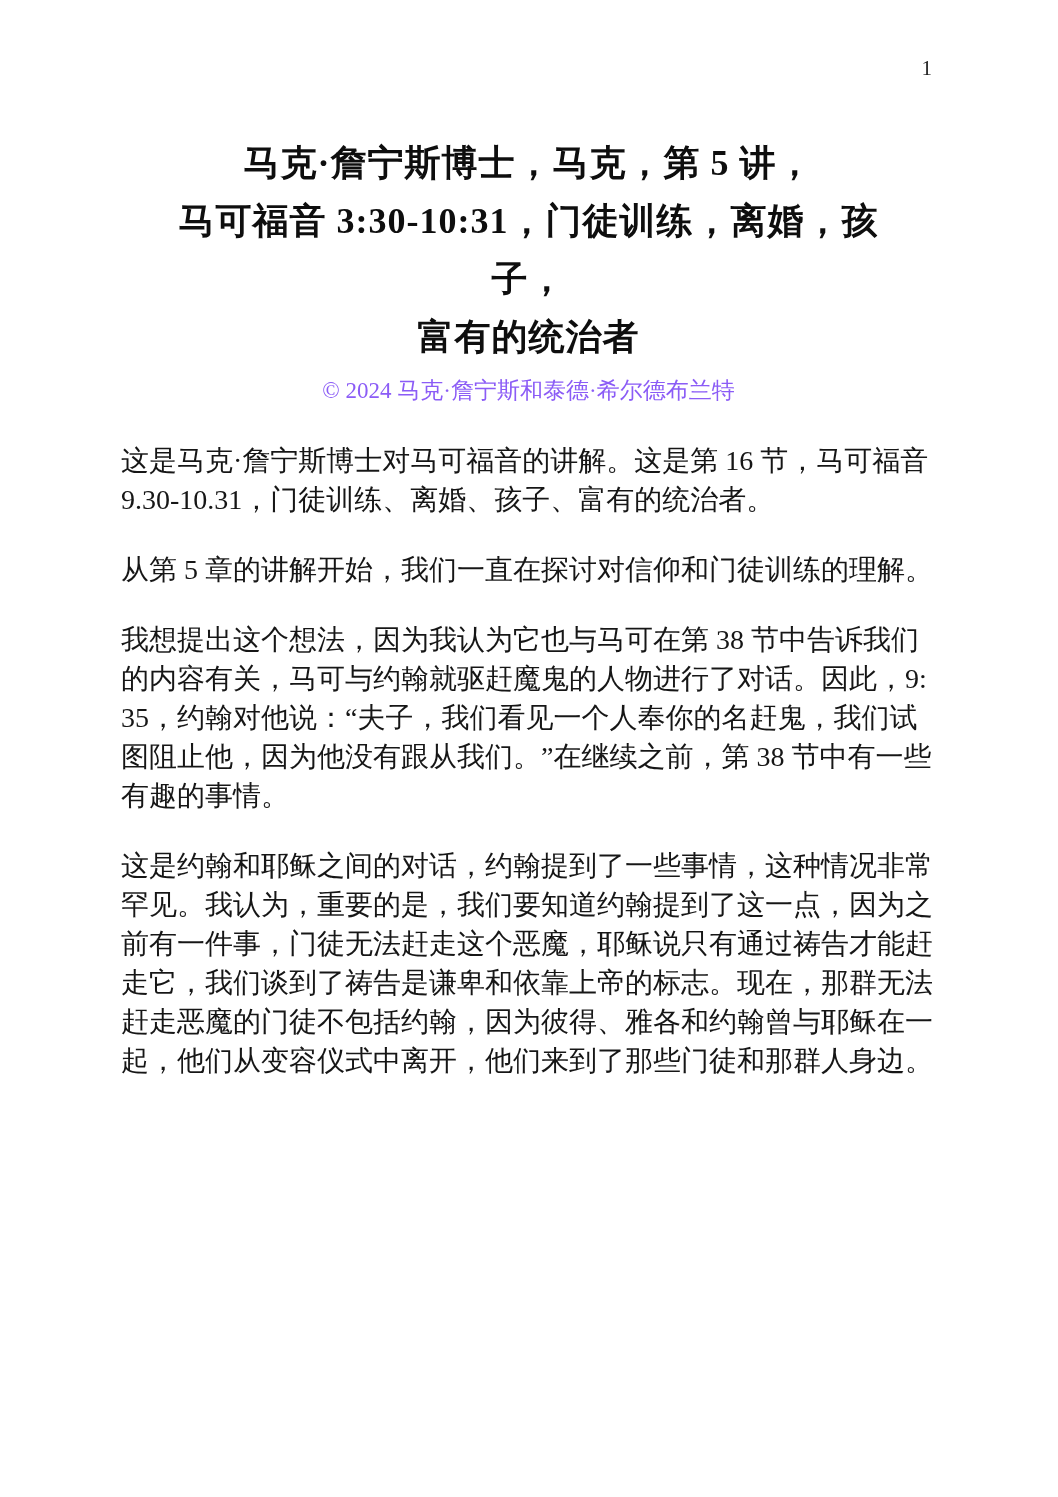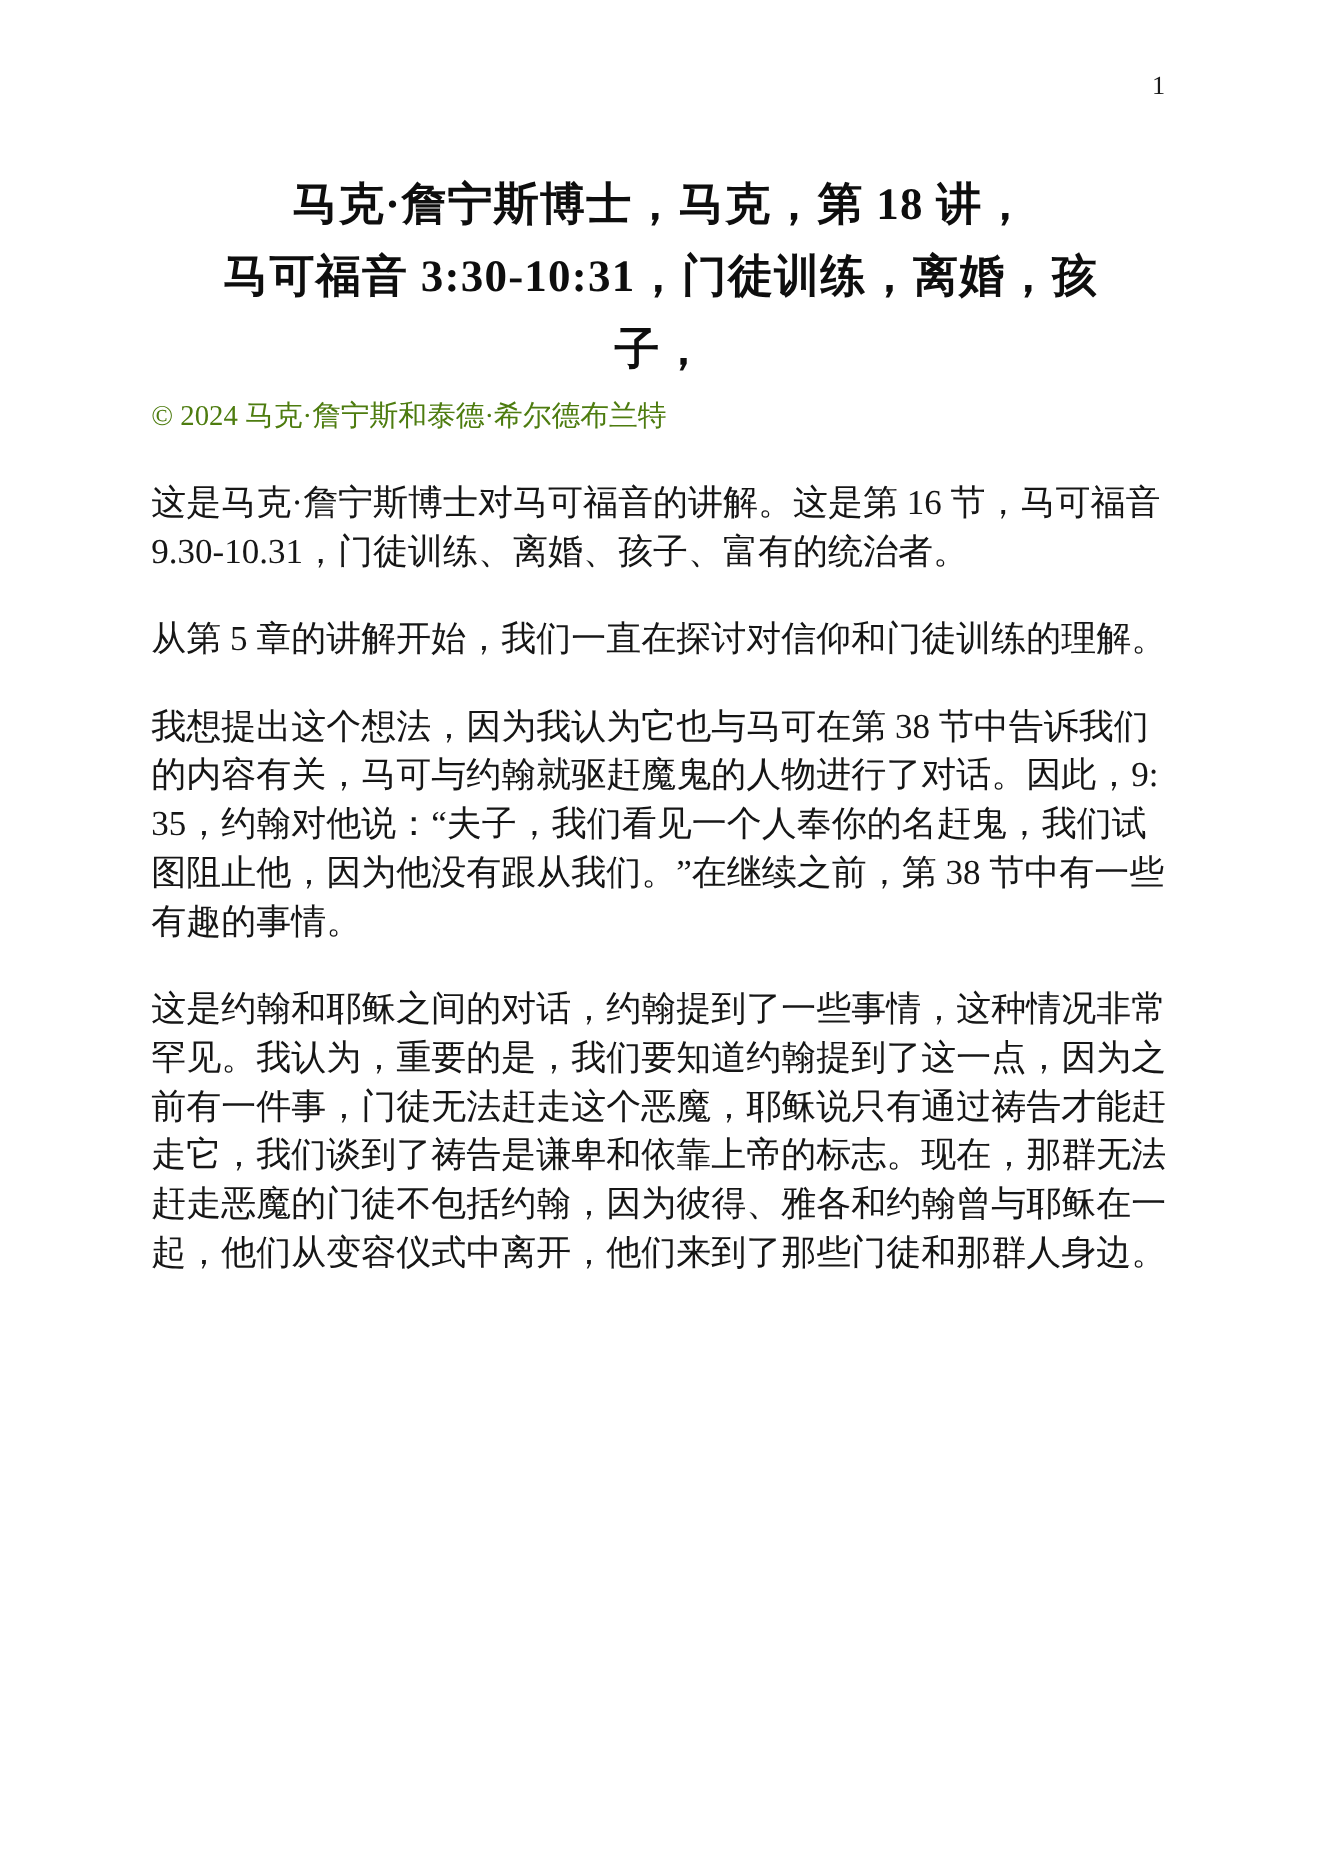--- a/index.html
+++ b/index.html
@@ -34,24 +34,24 @@
     line-height: 58px;
     text-align: center;
     letter-spacing: 1px;
     color: #0e0e0e;
   }
   .title-line {
     display: block;
   }
   .copyright {
     margin-top: 1px;
-    text-align: left;
+    text-align: center;
     font-size: 23px;
     line-height: 47px;
-    color: #4d7c0f;
+    color: #8b5cf6;
   }
   .doc-body {
     margin-top: 27px;
   }
   .doc-body p {
     margin: 0 0 31px 0;
     font-size: 28px;
     line-height: 39px;
     text-align: left;
     word-break: break-all;
@@ -61,23 +61,24 @@
 </style>
 </head>
 <body>
 
 <div class="page">
 
   <div class="page-number">1</div>
 
   <header>
     <h1 class="doc-title">
-      <span class="title-line">马克·詹宁斯博士，马克，第 18 讲，</span>
+      <span class="title-line">马克·詹宁斯博士，马克，第 5 讲，</span>
       <span class="title-line">马可福音 3:30-10:31，门徒训练，离婚，孩</span>
       <span class="title-line">子，</span>
+      <span class="title-line">富有的统治者</span>
     </h1>
     <div class="copyright">© 2024 马克·詹宁斯和泰德·希尔德布兰特</div>
   </header>
 
   <main class="doc-body">
     <p>这是马克·詹宁斯博士对马可福音的讲解。这是第 16 节，马可福音 9.30-10.31，门徒训练、离婚、孩子、富有的统治者。</p>
     <p>从第 5 章的讲解开始，我们一直在探讨对信仰和门徒训练的理解。</p>
     <p>我想提出这个想法，因为我认为它也与马可在第 38 节中告诉我们的内容有关，马可与约翰就驱赶魔鬼的人物进行了对话。因此，9:35，约翰对他说：“夫子，我们看见一个人奉你的名赶鬼，我们试图阻止他，因为他没有跟从我们。”在继续之前，第 38 节中有一些有趣的事情。</p>
     <p>这是约翰和耶稣之间的对话，约翰提到了一些事情，这种情况非常罕见。我认为，重要的是，我们要知道约翰提到了这一点，因为之前有一件事，门徒无法赶走这个恶魔，耶稣说只有通过祷告才能赶走它，我们谈到了祷告是谦卑和依靠上帝的标志。现在，那群无法赶走恶魔的门徒不包括约翰，因为彼得、雅各和约翰曾与耶稣在一起，他们从变容仪式中离开，他们来到了那些门徒和那群人身边。</p>
   </main>

